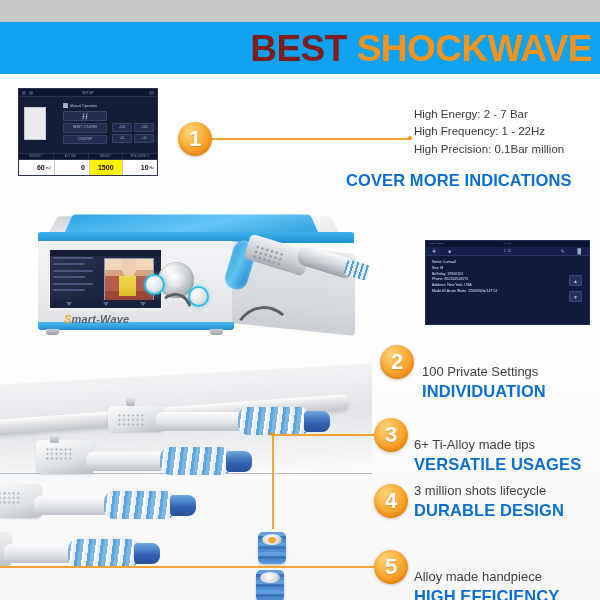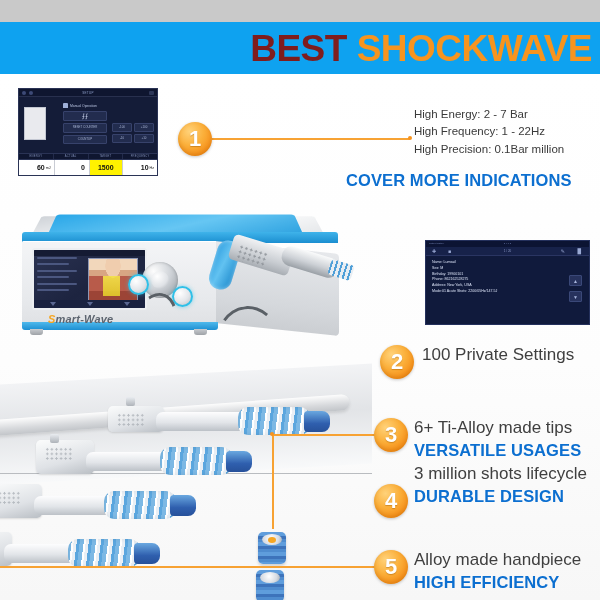--- a/index.html
+++ b/index.html
@@ -144,21 +144,21 @@
   .p2-nav {
     position:absolute; right:7px; top:34px; width:13px;
   }
   .p2-nav div {
     width:13px; height:11px; background:#27325d; border:1px solid #3a4878;
     color:#a9b6dd; font-size:5px; display:flex; align-items:center; justify-content:center;
     margin-bottom:5px; border-radius:1px;
   }
 
   
-  .machine { position:absolute; left:8px; top:196px; width:352px; height:150px; }
+  .machine { position:absolute; left:24px; top:196px; width:352px; height:150px; }
   .m-topface {
     position:absolute; left:20px; top:0px; width:300px; height:46px;
     background:linear-gradient(160deg,#cfd3d8 0%,#eceef0 30%,#f6f7f8 65%,#dfe2e5 100%);
     transform:perspective(360px) rotateX(52deg);
     transform-origin:bottom center;
     border-radius:3px;
   }
   .m-topinner {
     position:absolute; left:40px; top:4px; width:255px; height:34px;
     background:linear-gradient(160deg,#2aa7e8,#66c6f3 55%,#2ea2e0);
@@ -346,21 +346,21 @@
   .badge span { text-shadow:0 1px 1px rgba(160,90,0,.45); }
 
   .lead { position:absolute; background:#f7a233; z-index:5; }
   .lead-dot {
     position:absolute; width:4px; height:4px; border-radius:50%;
     background:#f7931e; z-index:5;
   }
 
   .cap { position:absolute; z-index:6; }
   .cap .sub {
-    font-size:17px; color:#3f3f3f; line-height:1.42; white-space:nowrap;
+    font-size:13px; color:#3f3f3f; line-height:1.42; white-space:nowrap;margin-top:20px;
   }
   .cap .main {
     font-size:16.5px; font-weight:bold; color:#0c6fd0; letter-spacing:.1px;
     white-space:nowrap; line-height:1.25;
   }
   .spec { position:absolute; z-index:6; }
   .spec div { font-size:11.5px; color:#3a3a3a; line-height:1.52; white-space:nowrap; }
 </style>
 </head>
 <body>
@@ -516,20 +516,21 @@
       <div>▲</div>
       <div>▼</div>
     </div>
   </div>
 
   <div class="badge" style="left:380px; top:345px;">
     <span>2</span>
   </div>
   <div class="cap" style="left:422px; top:343px;">
     <div class="sub">100 Private Settings</div>
+    <div class="main">INDIVIDUATION</div>
   </div>
 
   <div class="hpset">
 
     <div class="handpiece" style="left:108px; top:8px; width:240px;">
       <div class="hp-box" style="left:0; width:56px; height:26px; top:0;"></div>
       <div class="hp-nozzle"></div>
       <div class="hp-shaft" style="left:48px; width:90px;"></div>
       <div class="hp-ring" style="left:130px;"></div>
       <div class="hp-tipcap" style="left:196px;"></div>

